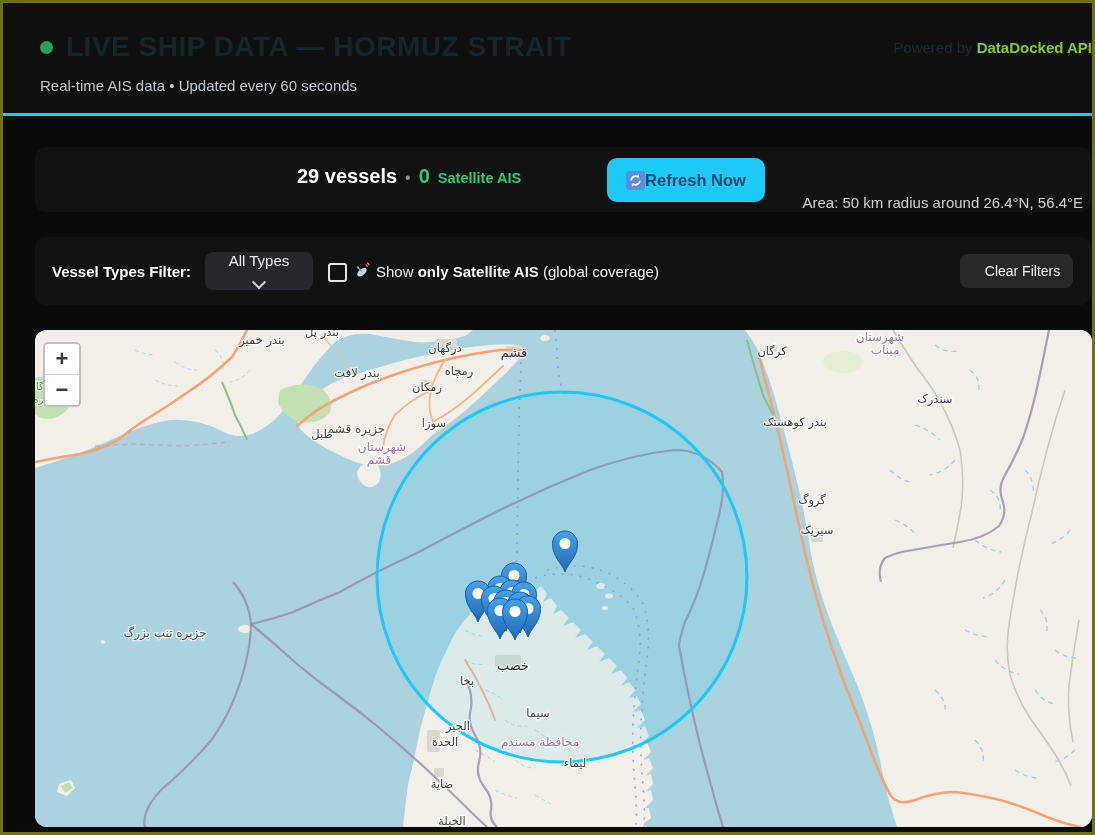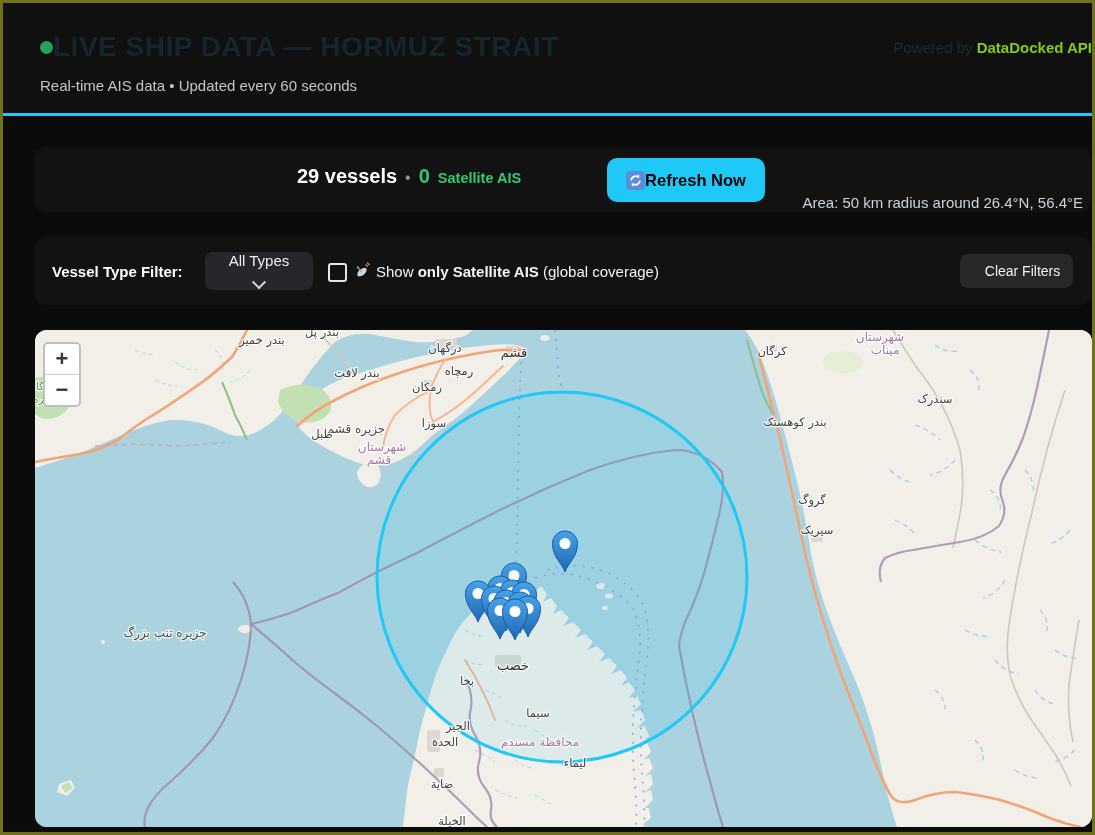--- a/index.html
+++ b/index.html
@@ -4,38 +4,38 @@
 <style>
   html,body{margin:0;padding:0;}
   body{
     width:1095px;height:835px;box-sizing:border-box;position:relative;overflow:hidden;
     background:#0b0b0c;border:3px solid #71711b;
     font-family:"Liberation Sans","DejaVu Sans",sans-serif;color:#e8eaec;
   }
   
   .header{position:absolute;left:0;top:0;right:0;height:110px;background:#101011;
     border-bottom:3px solid #1fc8f5;}
-  .title-row{position:absolute;left:37px;top:28px;display:flex;align-items:center;}
+  .title-row{position:absolute;left:37px;top:28px;display:flex;align-items:center;gap:13px;}
   .live-dot{width:13px;height:13px;border-radius:50%;background:#27a05c;}
   .page-title{font-size:28px;font-weight:bold;letter-spacing:.5px;color:#15252c;margin:0;}
   .subtitle{position:absolute;left:37px;top:74px;font-size:15px;color:#bfc5c9;}
   .powered{position:absolute;right:0px;top:36px;font-size:15px;color:#1d2b33;white-space:nowrap;}
   .powered b{color:#84cc16;}
   
   .card{position:absolute;left:32px;width:1056px;background:#121213;border-radius:10px;}
   .status-card{top:144px;height:65px;}
   .status-updated{position:absolute;left:17px;top:22px;font-size:17px;font-weight:bold;color:#fff;}
   .vessel-group{position:absolute;left:262px;top:18px;display:flex;align-items:baseline;gap:8px;}
   .vessel-count{font-size:20px;font-weight:bold;color:#fff;}
   .vessel-sep{font-size:16px;color:#8f969c;}
   .sat-count{font-size:20px;font-weight:bold;color:#2ecc71;}
   .sat-label{font-size:14.5px;font-weight:bold;color:#2ecc71;}
   .refresh-btn{position:absolute;left:572px;top:11px;width:158px;height:44px;border:none;
     background:#1ec9f7;border-radius:10px;display:flex;align-items:center;justify-content:center;
-    font-size:16.5px;font-weight:bold;color:#000000;cursor:pointer;
+    font-size:16.5px;font-weight:bold;color:#0c4a6e;cursor:pointer;
     font-family:"Liberation Sans","DejaVu Sans",sans-serif;}
   .area-text{position:absolute;right:8px;top:23px;font-size:15px;color:#ccd2d7;margin-top:24px;}
   
   .filter-card{top:234px;height:68px;}
   .filter-label{position:absolute;left:17px;top:26px;font-size:15px;font-weight:bold;color:#fff;}
   .type-select{position:absolute;left:170px;top:15px;width:108px;height:38px;background:#26272a;
     border-radius:8px;display:flex;align-items:center;justify-content:space-between;
     padding:0 12px;box-sizing:border-box;cursor:pointer;flex-direction:column;}
   .type-select-value{font-size:15px;color:#ededee;}
   .chevron{width:8px;height:8px;border-right:2px solid #cfd2d6;border-bottom:2px solid #cfd2d6;
@@ -108,21 +108,21 @@
         <path d="M12.9 3.2l.5 3.4-3.4-.5z" fill="#fff"></path>
         <path d="M6.1 15.8l-.5-3.4 3.4.5z" fill="#fff"></path>
       </svg>
     </span>
     <span>Refresh Now</span>
   </button>
   <div class="area-text">Area: 50 km radius around 26.4°N, 56.4°E</div>
 </div>
 
 <div class="card filter-card">
-  <div class="filter-label">Vessel Type Filter:</div>
+  <div class="filter-label">Vessel Types Filter:</div>
   <div class="type-select">
     <span class="type-select-value">All Types</span>
     <span class="chevron"></span>
   </div>
   <div class="sat-checkbox" role="checkbox" aria-checked="false"></div>
   <div class="sat-icon">
     <svg width="19" height="19" viewBox="0 0 19 19">
       <g transform="rotate(-40 9 10)">
         <ellipse cx="9" cy="11.5" rx="5.6" ry="3.1" fill="#ccd3da"></ellipse>
         <line x1="9" y1="11.5" x2="9" y2="5.5" stroke="#9aa3ad" stroke-width="1.3"></line>

